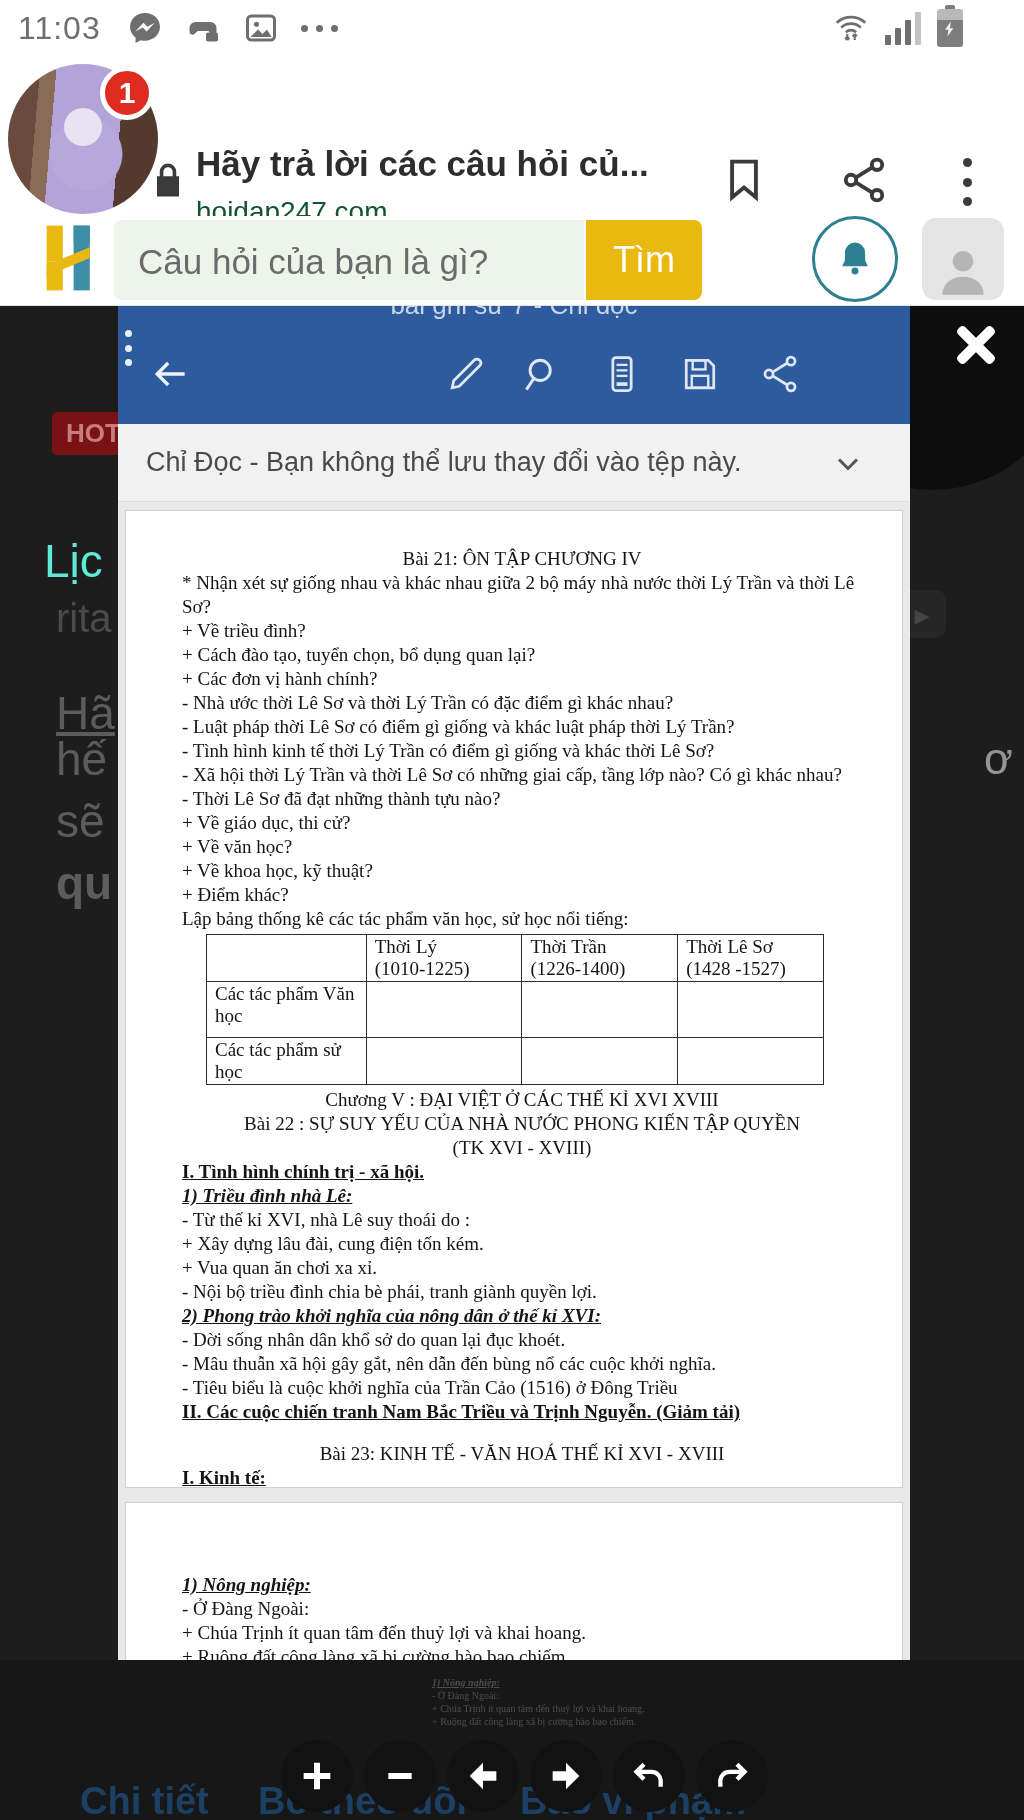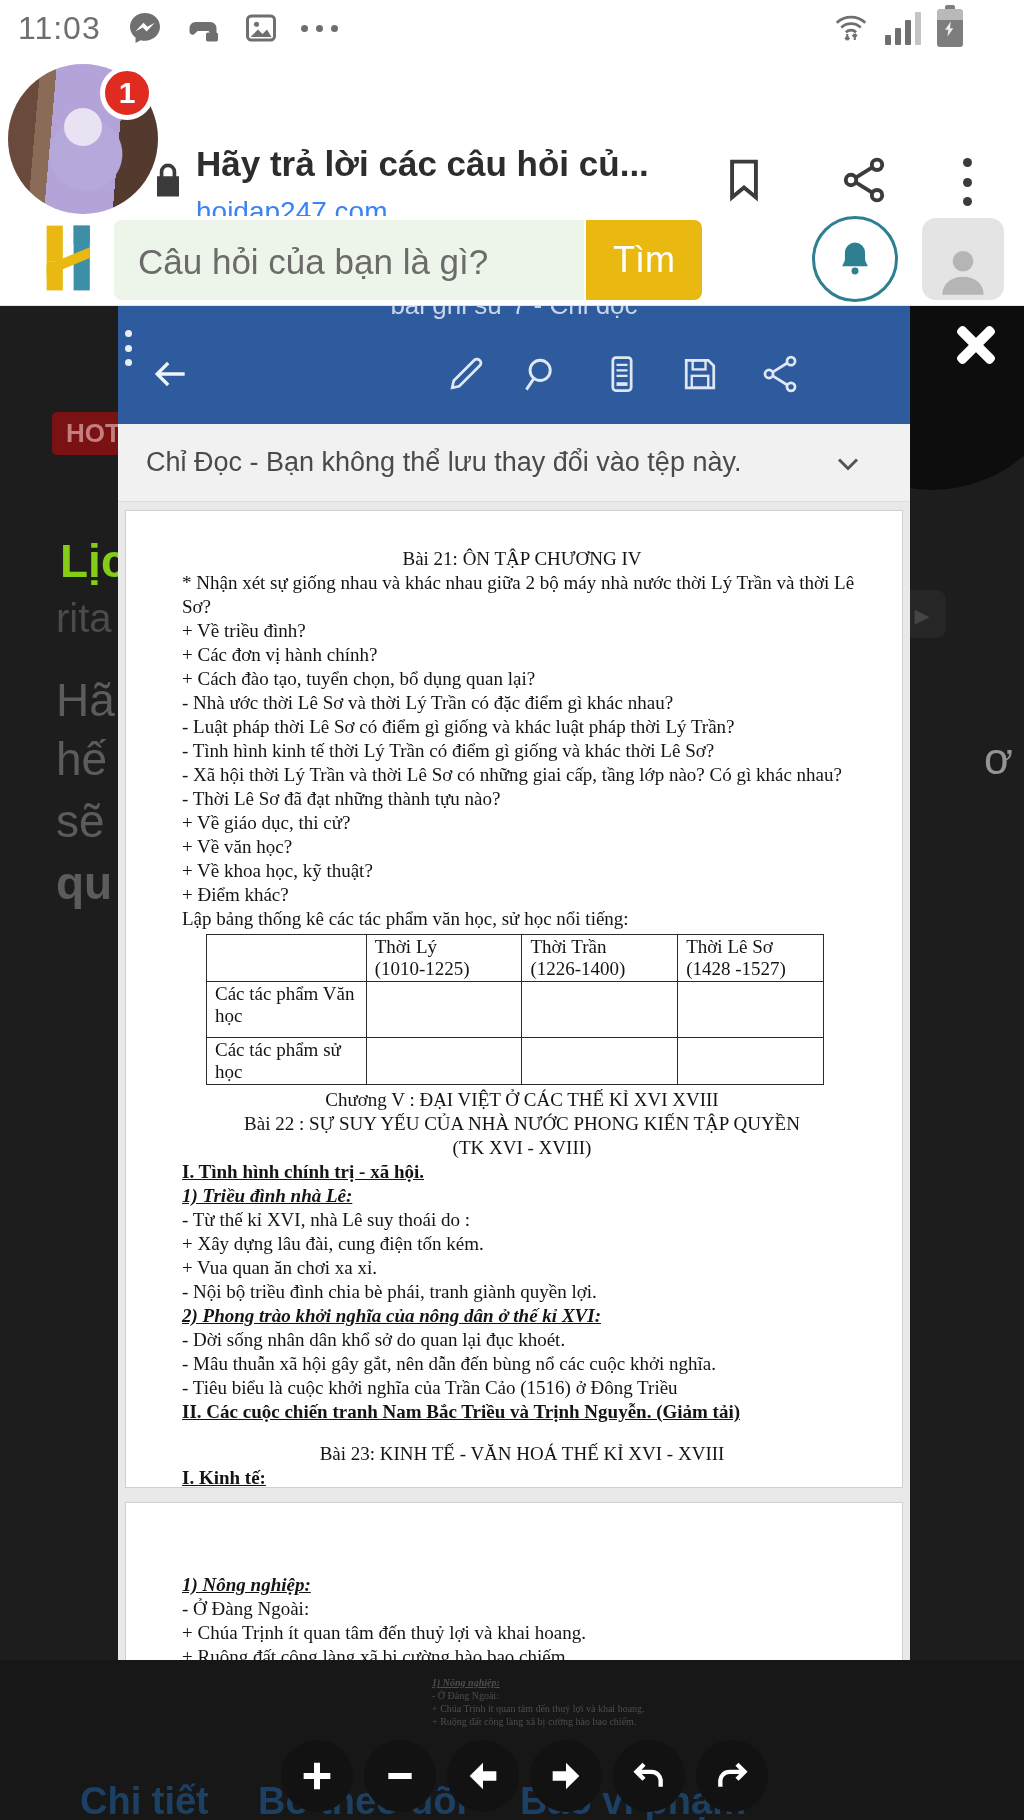--- a/index.html
+++ b/index.html
@@ -33,21 +33,21 @@
       radial-gradient(circle at 50% 42%, #e8e2f2 0 16%, transparent 17%),
       radial-gradient(circle at 52% 60%, #b7a8dc 0 30%, transparent 31%),
       linear-gradient(95deg, #6a4a3c 0 20%, #8a6b58 20% 30%, #b3a3d8 30% 72%, #53392e 72%);
   }
   .badge { position:absolute; left:100px; top:10px; width:54px; height:54px; border-radius:50%;
     background:#e02b20; border:5px solid #fff; color:#fff; font-size:30px; font-weight:bold;
     display:flex; align-items:center; justify-content:center; }
   .bh-lock { position:absolute; left:146px; top:102px; width:44px; height:44px; }
   .bh-title { position:absolute; left:196px; top:88px; width:560px; font-size:35px; font-weight:700;
     color:#2d2d2d; white-space:nowrap; overflow:hidden; }
-  .bh-url { position:absolute; left:196px; top:140px; font-size:28px; color:#3b82f6; }
+  .bh-url { position:absolute; left:196px; top:140px; font-size:28px; color:#14532d; }
   .bh-bookmark { position:absolute; left:718px; top:96px; width:52px; height:56px; }
   .bh-share { position:absolute; left:838px; top:98px; width:52px; height:52px; }
   .dots-v { position:absolute; left:952px; top:98px; width:30px; height:56px;
     display:flex; flex-direction:column; align-items:center; justify-content:space-between; padding:4px 0;}
   .dots-v i { width:9px; height:9px; border-radius:50%; background:#3b3b3b; }
   
   .search-row { position:absolute; left:0; top:216px; width:1024px; height:90px; background:#fff;
     border-bottom:1px solid #e4e4e4; }
   .logo-h { position:absolute; left:42px; top:6px; width:56px; height:72px; }
   .search-input { position:absolute; left:114px; top:4px; width:470px; height:80px;
@@ -61,23 +61,23 @@
   .profile-wrap { position:absolute; left:922px; top:2px; width:82px; height:82px; border-radius:14px;
     background:#e4e4e4; display:flex; align-items:flex-end; justify-content:center; overflow:hidden;}
   
   .dim { position:absolute; left:0; top:306px; width:1024px; height:1514px; background:#1d1d1d;
     overflow:hidden; z-index:1; }
   .corner-circle { position:absolute; right:-48px; top:-96px; width:280px; height:280px;
     border-radius:50%; background:#0d0d0d; }
   .hot-badge { position:absolute; left:52px; top:106px; padding:6px 14px; background:#7a1214;
     color:#c57e80; font-size:26px; font-weight:bold; border-radius:5px; }
   .frag { position:absolute; font-size:46px; color:#5c5c5c; }
-  .frag-lic { left:60px; top:228px; font-weight:bold; color:#84cc16; }
+  .frag-lic { left:44px; top:228px; font-weight:normal; color:#5eead4; }
   .frag-rita { left:56px; top:290px; font-size:40px; color:#4b4b4b; }
-  .frag-ha { left:56px; top:367px; }
+  .frag-ha { left:56px; top:380px;text-decoration:underline; }
   .frag-he { left:56px; top:426px; }
   .frag-se { left:56px; top:488px; }
   .frag-qu { left:56px; top:550px;font-weight:bold; }
   .frag-o  { left:984px; top:428px; font-size:44px; color:#949494; }
   .play-sq { position:absolute; left:898px; top:284px; width:48px; height:48px; border-radius:10px;
     background:#262626; color:#454545; font-size:30px; display:flex; align-items:center; justify-content:center;}
   
   .viewer { position:absolute; left:118px; top:306px; width:792px; height:1514px; z-index:2;
     background:#e9e9e9; }
   .v-titlebar { position:absolute; left:0; top:0; width:792px; height:18px; background:#2d5b9e;
@@ -296,22 +296,22 @@
       <svg class="v-banner-chevron" viewBox="0 0 24 24">
           <path d="m6 9 6 6 6-6" fill="none" stroke="#555" stroke-width="2"></path>
         </svg>
     </div>
     <div class="doc-area">
       <div class="page page1">
         <div>
             <div class="dline cb">Bài 21: ÔN TẬP CHƯƠNG IV</div>
             <div class="dline">* Nhận xét sự giống nhau và khác nhau giữa 2 bộ máy nhà nước thời Lý Trần và thời Lê Sơ?</div>
             <div class="dline">+ Về triều đình?</div>
+            <div class="dline">+ Cách đào tạo, tuyển chọn, bổ dụng quan lại?</div>
             <div class="dline">+ Các đơn vị hành chính?</div>
-            <div class="dline">+ Cách đào tạo, tuyển chọn, bổ dụng quan lại?</div>
             <div class="dline">- Nhà ước thời Lê Sơ và thời Lý Trần có đặc điểm gì khác nhau?</div>
             <div class="dline">- Luật pháp thời Lê Sơ có điểm gì giống và khác luật pháp thời Lý Trần?</div>
             <div class="dline">- Tình hình kinh tế thời Lý Trần có điểm gì giống và khác thời Lê Sơ?</div>
             <div class="dline">- Xã hội thời Lý Trần và thời Lê Sơ có những giai cấp, tầng lớp nào? Có gì khác nhau?</div>
             <div class="dline">- Thời Lê Sơ đã đạt những thành tựu nào?</div>
             <div class="dline">+ Về giáo dục, thi cử?</div>
             <div class="dline">+ Về văn học?</div>
             <div class="dline">+ Về khoa học, kỹ thuật?</div>
             <div class="dline">+ Điểm khác?</div>
             <div class="dline">Lập bảng thống kê các tác phẩm văn học, sử học nổi tiếng:</div>

